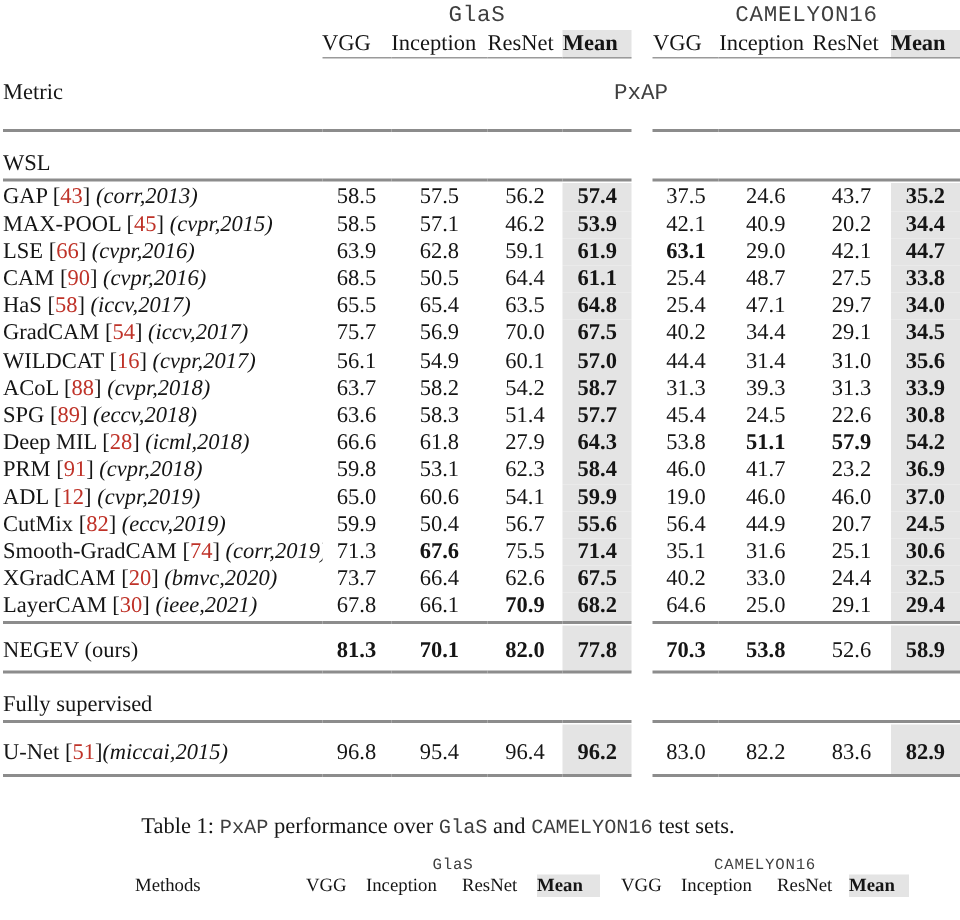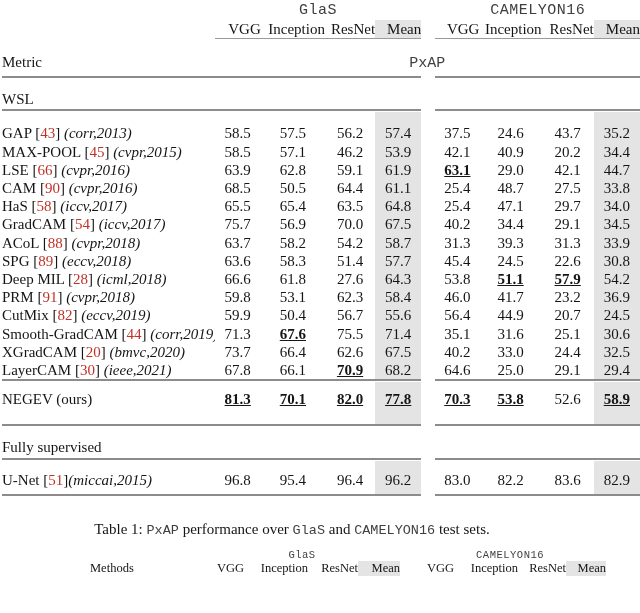--- a/index.html
+++ b/index.html
@@ -16,42 +16,42 @@
   .page{width:640px;height:613px;overflow:hidden;padding-top:2px;}
 
   table{border-collapse:collapse;table-layout:fixed;}
   td{padding:0;vertical-align:baseline;}
 
   
   .main-table{width:638px;margin-left:2px;}
   .main-table td{font-size:15px;line-height:18.2px;}
   .mono{font-family:"Liberation Mono", monospace;color:var(--mono-col);}
   .group-label{text-align:center;font-size:13px;line-height:16px;letter-spacing:0.5px;}
-  .colhead{text-align:right;font-size:15px;line-height:18px;}
-  .meanbg{background:var(--mean-bg);}
+  .colhead{text-align:left;font-size:15px;line-height:18px;}
+  .meanbg{background:var(--mean-bg);font-weight:bold;}
   .gap{background:transparent !important;}
 
   .rule-row td{height:2px;line-height:0;font-size:0;padding:0;}
   .rule-row.full td{border-top:2px solid var(--rule);}
   .rule-row.full td.gap{border-top:none;}
   .rule-row.partial td{border-top:1.5px solid var(--cmid);}
   .rule-row.partial td:first-child, .rule-row.partial td.gap{border-top:none;}
 
-  .metric-row td{padding-top:12px;padding-bottom:3px;}
+  .metric-row td{padding-top:12px;padding-bottom:14px;}
   .metric-label{text-align:left;}
   .metric-value{text-align:center;font-size:13px;}
 
   .section-row td{padding-top:11px;padding-bottom:1px;font-weight:normal;}
 
   .data-row .method{text-align:left;white-space:nowrap;overflow:hidden;}
   .data-row .val{text-align:center;}
-  .first-data td{padding-top:12px;}
-  .negev-row td{padding-top:8px;padding-bottom:16px;}
+  .first-data td{padding-top:0;}
+  .negev-row td{padding-top:8px;padding-bottom:4px;}
   .last-row td{padding-top:10px;padding-bottom:5px;}
-  .b{font-weight:bold;text-decoration:underline;}
+  .b{font-weight:bold;}
   .cite{color:var(--cite);}
   .venue{font-style:italic;}
 
   
   .caption{width:584px;text-align:center;margin-top:22px;font-size:15px;line-height:20px;}
   .caption .capmono{font-family:"Liberation Mono", monospace;color:var(--mono-col);font-size:13.5px;}
 
   
   .bottom-table{width:520px;margin-left:86px;margin-top:8px;}
   .bottom-table td{font-size:12.5px;line-height:14px;}
@@ -205,20 +205,32 @@
           <td class="val">56.9</td>
           <td class="val">70.0</td>
           <td class="val meanbg">67.5</td>
           <td class="gap"></td>
           <td class="val">40.2</td>
           <td class="val">34.4</td>
           <td class="val">29.1</td>
           <td class="val meanbg">34.5</td>
         </tr>
         <tr class="data-row">
+          <td class="method"><span class="mname">WILDCAT</span><span class="bracket"> [</span><span class="cite">16</span><span class="bracket">]</span><span class="venue"> (cvpr,2017)</span></td>
+          <td class="val">56.1</td>
+          <td class="val">54.9</td>
+          <td class="val">60.1</td>
+          <td class="val meanbg">57.0</td>
+          <td class="gap"></td>
+          <td class="val">44.4</td>
+          <td class="val">31.4</td>
+          <td class="val">31.0</td>
+          <td class="val meanbg">35.6</td>
+        </tr>
+        <tr class="data-row">
           <td class="method"><span class="mname">ACoL</span><span class="bracket"> [</span><span class="cite">88</span><span class="bracket">]</span><span class="venue"> (cvpr,2018)</span></td>
           <td class="val">63.7</td>
           <td class="val">58.2</td>
           <td class="val">54.2</td>
           <td class="val meanbg">58.7</td>
           <td class="gap"></td>
           <td class="val">31.3</td>
           <td class="val">39.3</td>
           <td class="val">31.3</td>
           <td class="val meanbg">33.9</td>
@@ -232,54 +244,66 @@
           <td class="gap"></td>
           <td class="val">45.4</td>
           <td class="val">24.5</td>
           <td class="val">22.6</td>
           <td class="val meanbg">30.8</td>
         </tr>
         <tr class="data-row">
           <td class="method"><span class="mname">Deep MIL</span><span class="bracket"> [</span><span class="cite">28</span><span class="bracket">]</span><span class="venue"> (icml,2018)</span></td>
           <td class="val">66.6</td>
           <td class="val">61.8</td>
-          <td class="val">27.6</td>
+          <td class="val">27.9</td>
           <td class="val meanbg">64.3</td>
           <td class="gap"></td>
           <td class="val">53.8</td>
           <td class="val b">51.1</td>
           <td class="val b">57.9</td>
           <td class="val meanbg">54.2</td>
         </tr>
         <tr class="data-row">
           <td class="method"><span class="mname">PRM</span><span class="bracket"> [</span><span class="cite">91</span><span class="bracket">]</span><span class="venue"> (cvpr,2018)</span></td>
           <td class="val">59.8</td>
           <td class="val">53.1</td>
           <td class="val">62.3</td>
           <td class="val meanbg">58.4</td>
           <td class="gap"></td>
           <td class="val">46.0</td>
           <td class="val">41.7</td>
           <td class="val">23.2</td>
           <td class="val meanbg">36.9</td>
         </tr>
         <tr class="data-row">
+          <td class="method"><span class="mname">ADL</span><span class="bracket"> [</span><span class="cite">12</span><span class="bracket">]</span><span class="venue"> (cvpr,2019)</span></td>
+          <td class="val">65.0</td>
+          <td class="val">60.6</td>
+          <td class="val">54.1</td>
+          <td class="val meanbg">59.9</td>
+          <td class="gap"></td>
+          <td class="val">19.0</td>
+          <td class="val">46.0</td>
+          <td class="val">46.0</td>
+          <td class="val meanbg">37.0</td>
+        </tr>
+        <tr class="data-row">
           <td class="method"><span class="mname">CutMix</span><span class="bracket"> [</span><span class="cite">82</span><span class="bracket">]</span><span class="venue"> (eccv,2019)</span></td>
           <td class="val">59.9</td>
           <td class="val">50.4</td>
           <td class="val">56.7</td>
           <td class="val meanbg">55.6</td>
           <td class="gap"></td>
           <td class="val">56.4</td>
           <td class="val">44.9</td>
           <td class="val">20.7</td>
           <td class="val meanbg">24.5</td>
         </tr>
         <tr class="data-row">
-          <td class="method"><span class="mname">Smooth-GradCAM</span><span class="bracket"> [</span><span class="cite">44</span><span class="bracket">]</span><span class="venue"> (corr,2019)</span></td>
+          <td class="method"><span class="mname">Smooth-GradCAM</span><span class="bracket"> [</span><span class="cite">74</span><span class="bracket">]</span><span class="venue"> (corr,2019)</span></td>
           <td class="val">71.3</td>
           <td class="val b">67.6</td>
           <td class="val">75.5</td>
           <td class="val meanbg">71.4</td>
           <td class="gap"></td>
           <td class="val">35.1</td>
           <td class="val">31.6</td>
           <td class="val">25.1</td>
           <td class="val meanbg">30.6</td>
         </tr>

